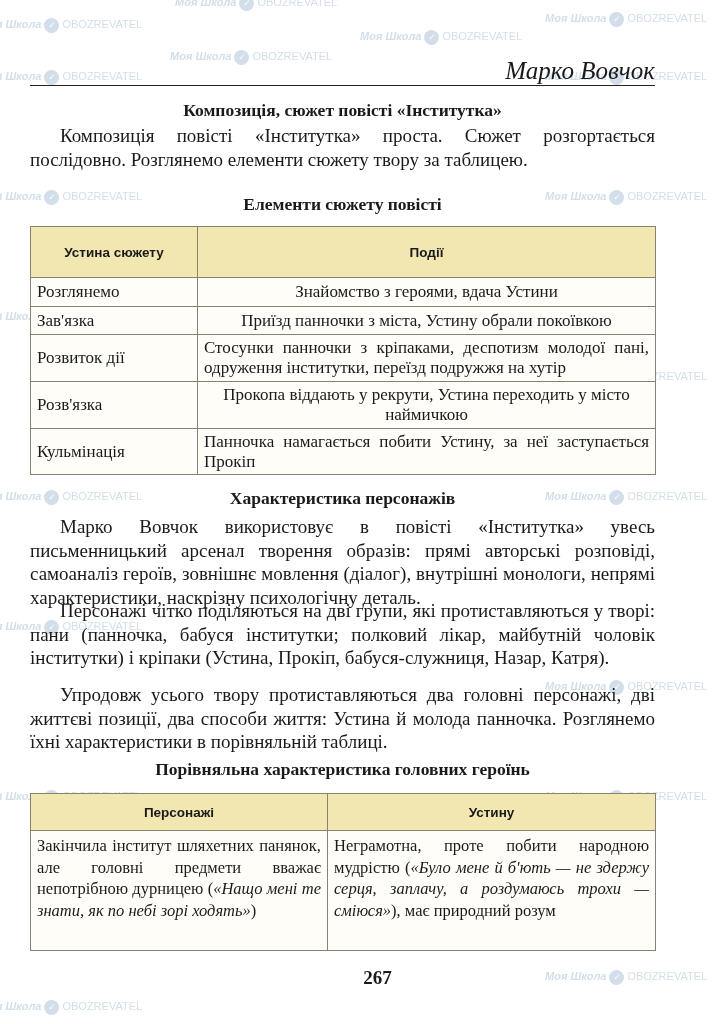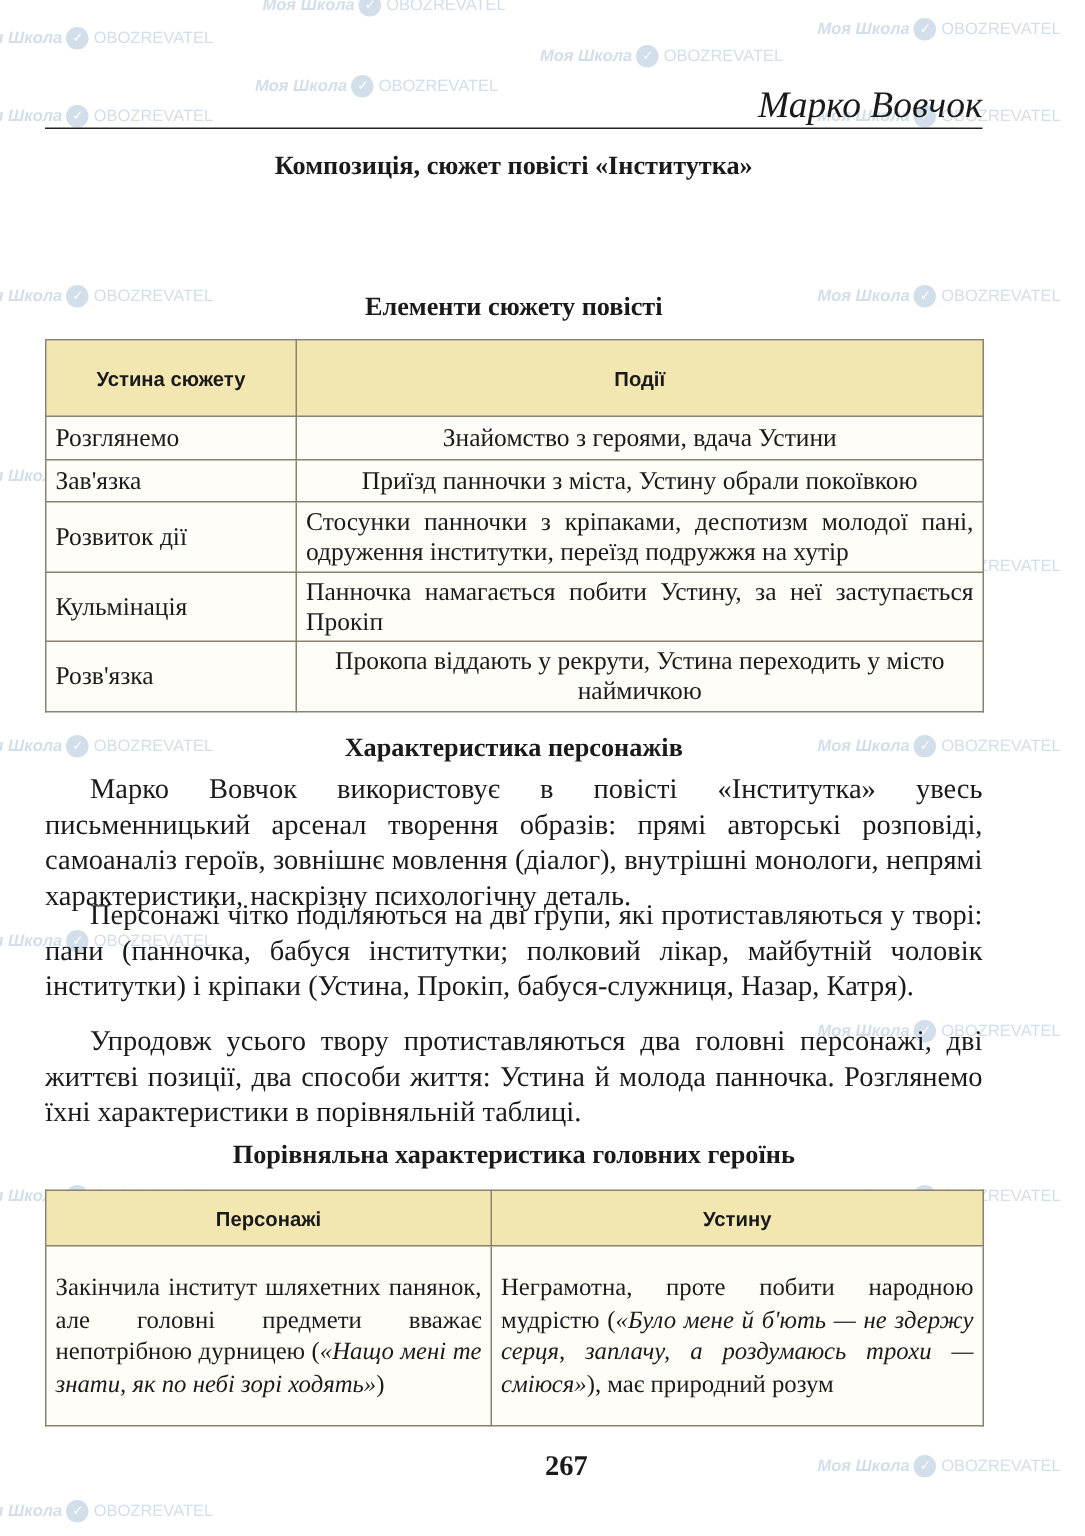--- a/index.html
+++ b/index.html
@@ -16,21 +16,21 @@
   .h { position: absolute; left: 30px; width: 625px; text-align: center; font-weight: bold; font-size: 17.5px; line-height: 22px; }
   .p {
     position: absolute; left: 30px; width: 625px; font-size: 19px; line-height: 23.5px;
     text-align: justify; text-indent: 30px; hyphens: manual;
   }
   table { position: absolute; left: 30px; border-collapse: collapse; table-layout: fixed; }
   td, th { border: 1.3px solid #8a8270; padding: 2px 6px; vertical-align: middle; text-align: center; }
   th { background: #f3e7b1; font-family: "Liberation Sans", "DejaVu Sans", sans-serif; font-weight: bold; font-size: 13.5px; line-height: 17px; text-align: center; }
   td { font-size: 17px; line-height: 20px; background: #fffdf7; }
   .t1 td.c1 { text-align: left; }
-  .t2 td { text-align: justify; vertical-align: top; font-size: 16.5px; line-height: 21.5px; padding: 16px 6px; }
+  .t2 td { text-align: justify; vertical-align: top; font-size: 16.5px; line-height: 21.5px; padding: 4px 6px; }
   .it { font-style: italic; }
   .pnum { position: absolute; left: 0; width: 723px; top: 967px; text-align: center; font-weight: bold; font-size: 19px; margin-left: 16px; }
   .wm { position: absolute; color: #c4d3e2; font-family: "Liberation Sans", sans-serif; font-size: 11px; white-space: nowrap; pointer-events: none; opacity: .75; }
   .wm .circ { display: inline-block; width: 15px; height: 15px; border-radius: 50%; background: #c4d3e2; vertical-align: middle; margin: 0 3px; color:#fff; font-size:9px; text-align:center; line-height:15px; }
   .wm .m { font-style: italic; font-weight: bold; }
 </style>
 </head>
 <body>
 
 <div class="page">
@@ -57,20 +57,21 @@
     <div class="wm" style="left:545px;top:790px"><span class="m">Моя Школа</span><span class="circ">✓</span><span>OBOZREVATEL</span></div>
     <div class="wm" style="left:270px;top:870px"><span class="m">Моя Школа</span><span class="circ">✓</span><span>OBOZREVATEL</span></div>
     <div class="wm" style="left:545px;top:970px"><span class="m">Моя Школа</span><span class="circ">✓</span><span>OBOZREVATEL</span></div>
     <div class="wm" style="left:-20px;top:1000px"><span class="m">Моя Школа</span><span class="circ">✓</span><span>OBOZREVATEL</span></div>
   </div>
 
   <div class="running-head">Марко Вовчок</div>
   <div class="head-rule"></div>
 
   <div class="h" style="top:99px">Композиція, сюжет повісті «Інститутка»</div>
+  <div class="p" style="top:124px">Композиція повісті «Інститутка» проста. Сюжет розгортається послідовно. Розглянемо елементи сюжету твору за таблицею.</div>
 
   <div class="h" style="top:193px">Елементи сюжету повісті</div>
 
   <table class="t1" style="top:226px;width:625px">
     <colgroup>
         <col style="width:167px">
         <col style="width:458px">
       </colgroup>
     <tbody>
         <tr style="height:51px">
@@ -82,27 +83,27 @@
       <td>Знайомство з героями, вдача Устини</td>
     </tr>
     <tr style="height:28px">
       <td class="c1">Зав'язка</td>
       <td>Приїзд панночки з міста, Устину обрали покоївкою</td>
     </tr>
     <tr style="height:47px">
       <td class="c1">Розвиток дії</td>
       <td style="text-align:justify">Стосунки панночки з кріпаками, деспотизм молодої пані, одруження інститутки, переїзд подружжя на хутір</td>
     </tr>
+    <tr style="height:47px">
+      <td class="c1">Розв'язка</td>
+      <td>Прокопа віддають у рекрути, Устина переходить у місто наймичкою</td>
+    </tr>
     <tr style="height:46px">
       <td class="c1">Кульмінація</td>
       <td style="text-align:justify">Панночка намагається побити Устину, за неї заступається Прокіп</td>
-    </tr>
-    <tr style="height:47px">
-      <td class="c1">Розв'язка</td>
-      <td>Прокопа віддають у рекрути, Устина переходить у місто наймичкою</td>
     </tr>
   </tbody>
     </table>
 
   <div class="h" style="top:487px">Характеристика персонажів</div>
   <div class="p" style="top:515px">Марко Вовчок використовує в повісті «Інститутка» увесь письменницький арсенал творення образів: прямі авторські розповіді, самоаналіз героїв, зовнішнє мовлення (діалог), внутрішні монологи, непрямі характеристики, наскрізну психологічну деталь.</div>
   <div class="p" style="top:599px">Персонажі чітко поділяються на дві групи, які протиставляються у творі: пани (панночка, бабуся інститутки; полковий лікар, майбутній чоловік інститутки) і кріпаки (Устина, Прокіп, бабуся-служниця, Назар, Катря).</div>
   <div class="p" style="top:683px">Упродовж усього твору протиставляються два головні персонажі, дві життєві позиції, два способи життя: Устина й молода панночка. Розглянемо їхні характеристики в порівняльній таблиці.</div>
 
   <div class="h" style="top:758px">Порівняльна характеристика головних героїнь</div>

